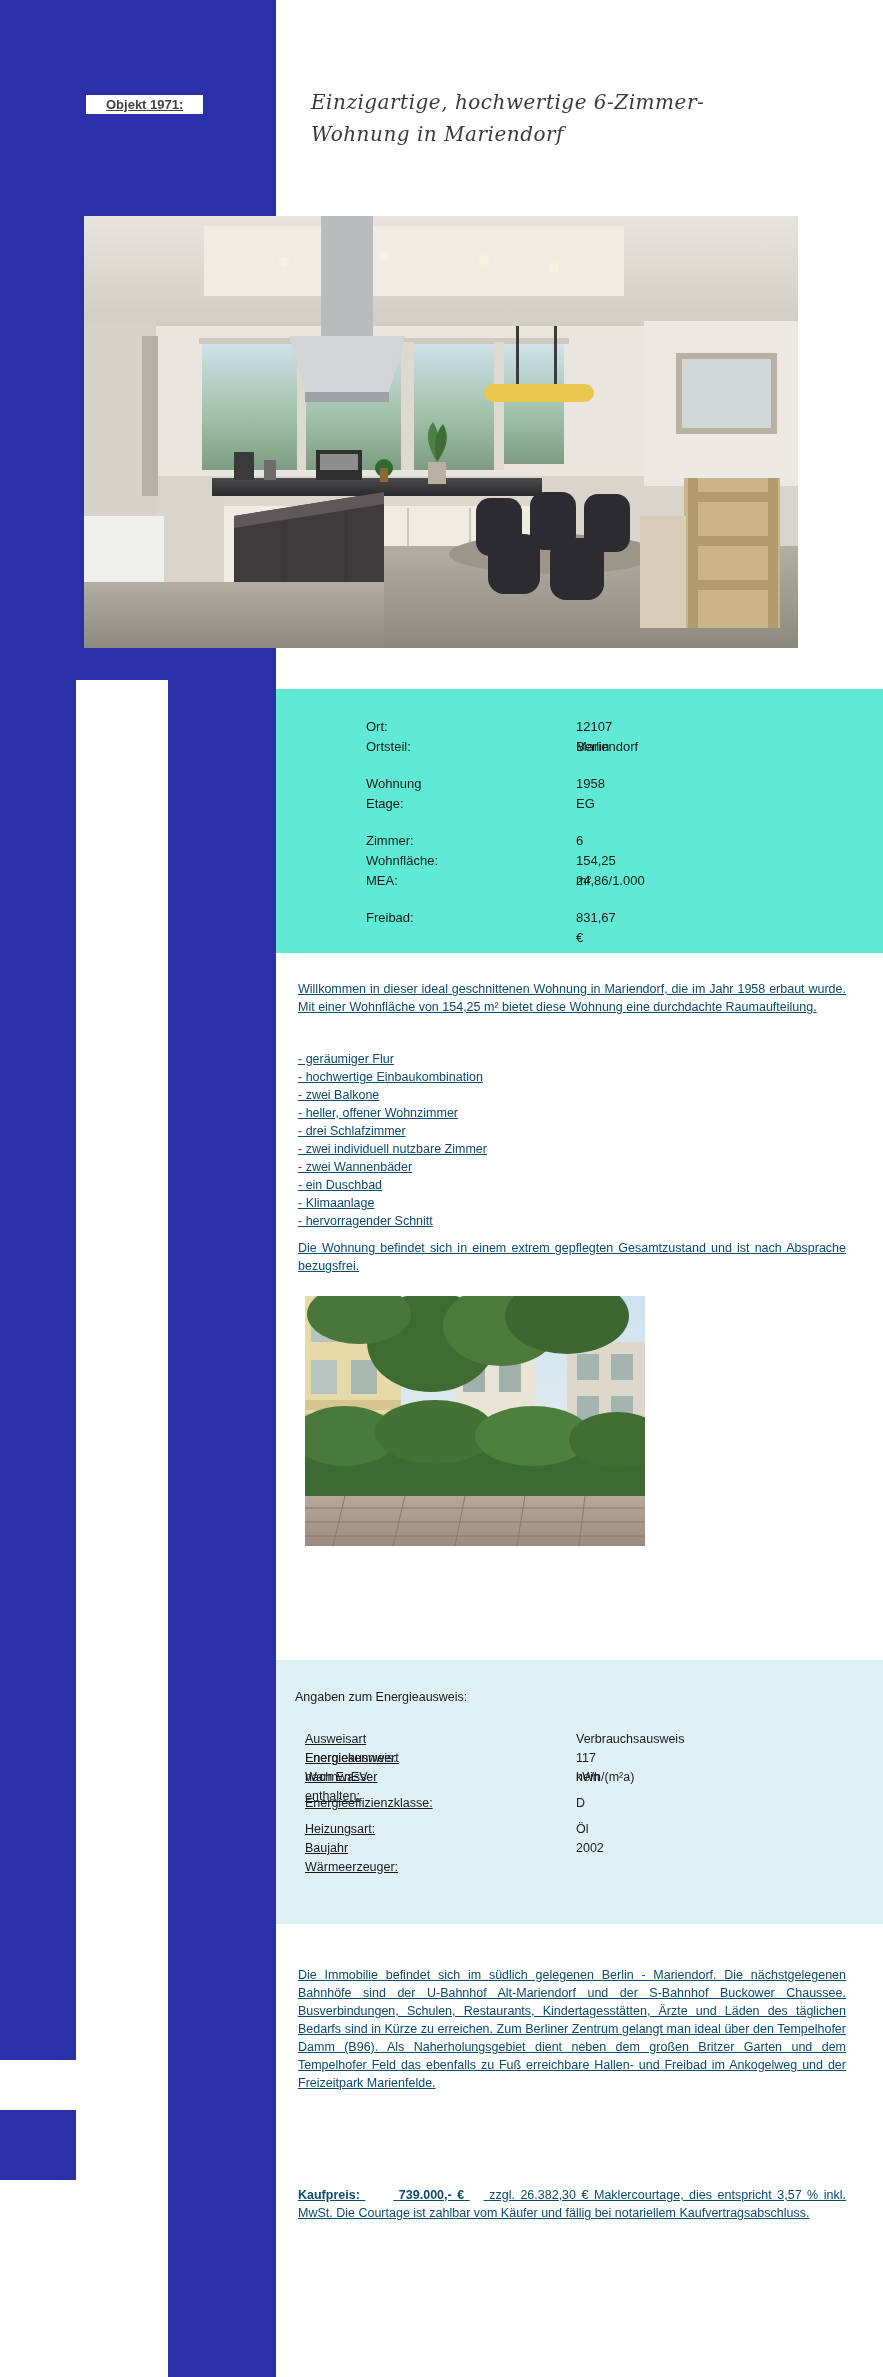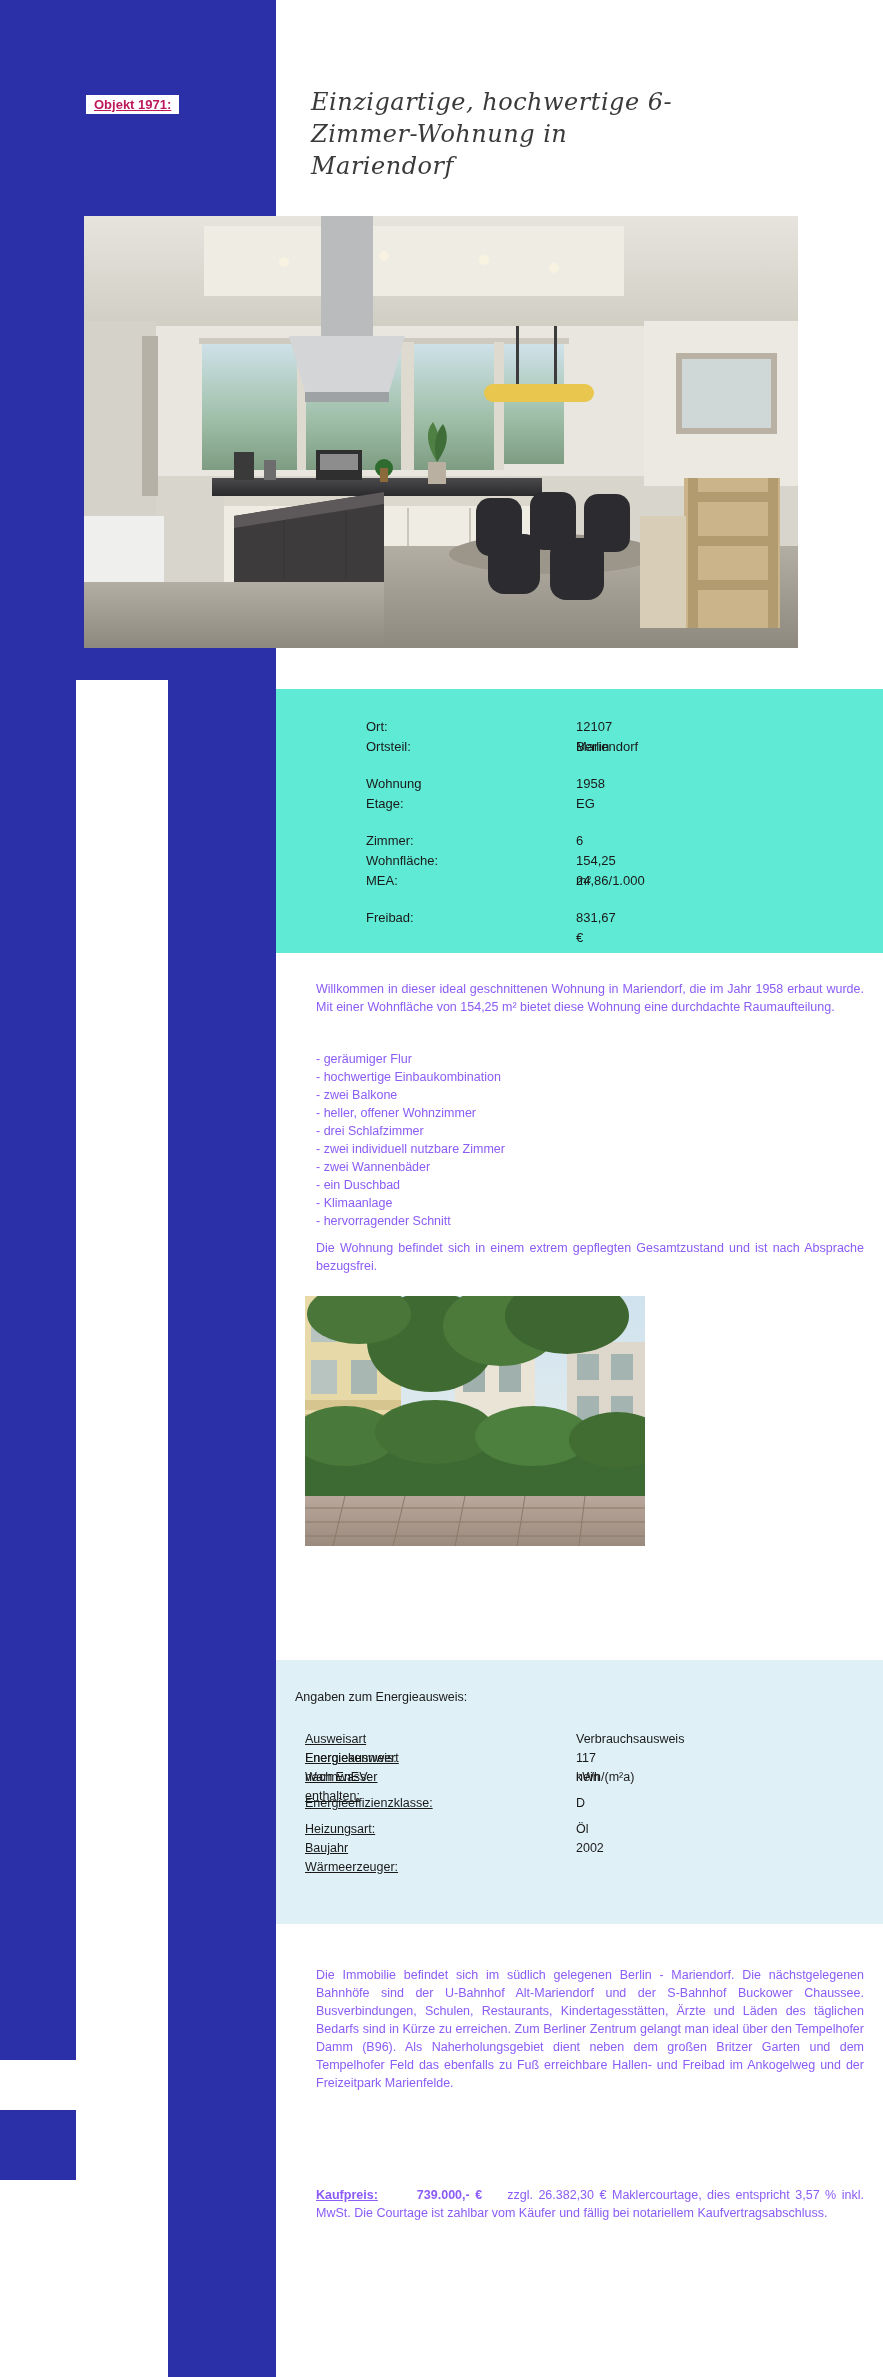--- a/index.html
+++ b/index.html
@@ -73,33 +73,33 @@
     width: 607px;
     height: 200px;
     background: #ffffff;
   }
   .obj-label {
     position: absolute;
     left: -190px;
     top: 95px;
     font-size: 13px;
     font-weight: bold;
-    color: #be185d;
+    color: #404040;
     text-decoration: underline;
     background: #ffffff;
-    padding: 2px 8px;
+    padding: 2px 20px;
   }
   .title {
     position: absolute;
     left: 35px;
     top: 86px;
     width: 400px;
     font-family: "DejaVu Serif", serif;
     font-style: italic;
-    font-size: 24px;
+    font-size: 20px;
     line-height: 32px;
     color: #3a3a3a;
     letter-spacing: 0.5px;
   }
 
   
   .hero {
     position: absolute;
     left: 84px;
     top: 216px;
@@ -124,26 +124,27 @@
     font-size: 13px;
     color: #1a1a1a;
     line-height: 20px;
   }
   .fact-k { position: absolute; left: 90px; }
   .fact-v { position: absolute; left: 300px; }
 
   
   .text-block {
     position: absolute;
-    left: 316px;
+    left: 298px;
     width: 548px;
     font-size: 12.5px;
     line-height: 18px;
-    color: #8b5cf6;
+    color: #0c4a6e;
     text-align: justify;
+    text-decoration: underline;
   }
   .text-block.nojust { text-align: left; }
   .bullets { margin: 0; padding: 0; list-style: none; }
   .bullets li { white-space: nowrap; }
 
   
   .photo2 {
     position: absolute;
     left: 305px;
     top: 1296px;

